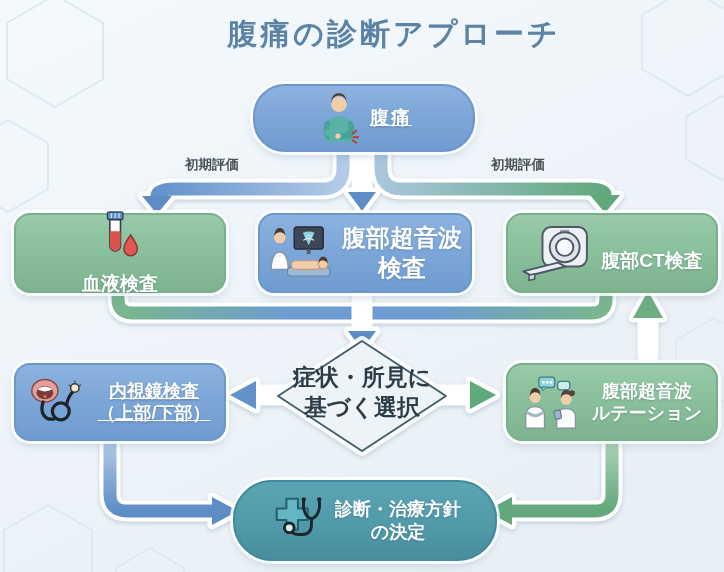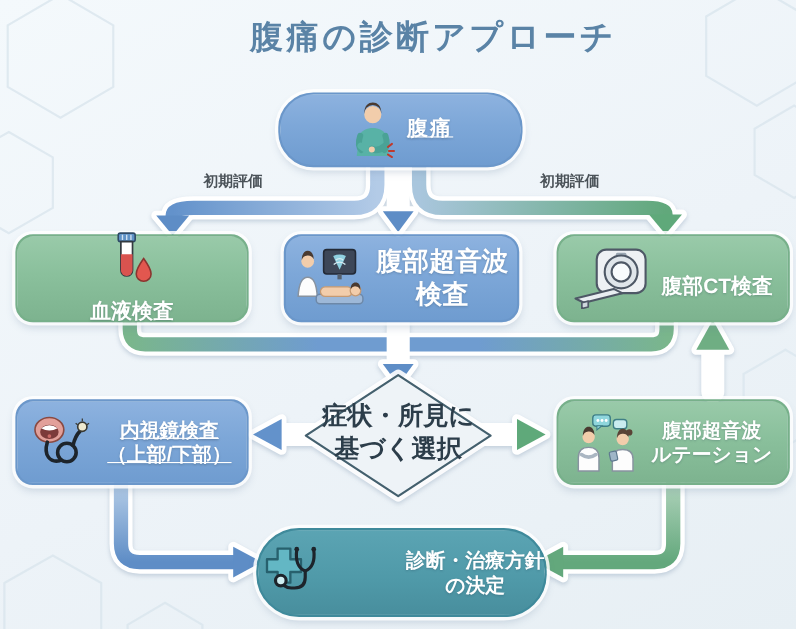--- a/index.html
+++ b/index.html
@@ -22,21 +22,21 @@
     border-radius:16px;color:#fff;font-weight:700;
     box-shadow:0 0 0 3px rgba(255,255,255,.85),0 4px 8px rgba(90,120,150,.28);
   }
   .node .label{text-shadow:0 1px 2px rgba(30,50,70,.25);line-height:1.25;text-align:center;}
   .blue{background:linear-gradient(180deg,#8db2df 0%,var(--blue-node,#7da7d8) 45%,#6f9cd0 100%);
         border:2px solid var(--blue-node-border,#6b97ca);}
   .green{background:linear-gradient(180deg,#99caa9 0%,var(--green-node,#8ac09c) 45%,#7db38f 100%);
         border:2px solid var(--green-node-border,#77b08a);}
   .teal{background:linear-gradient(180deg,#5ba4b3 0%,var(--teal-node,#4f99a8) 60%,#488e9d 100%);
         border:2px solid var(--teal-node-border,#3f8a9b);}
-  .pill{border-radius:40px;justify-content:space-between;}
+  .pill{border-radius:40px;}
   #node-pain{left:253px;top:84px;width:218px;height:64px;border-radius:32px;}
   #node-pain .label{font-size:19px;letter-spacing:2px;text-decoration:underline;}
   #node-blood{left:14px;top:213px;width:208px;height:76px;flex-direction:column;}
   #node-blood .label{font-size:19px;}
   #node-ultrasound{left:258px;top:213px;width:210px;height:76px;}
   #node-ultrasound .label{font-size:24px;}
   #node-ct{left:506px;top:213px;width:208px;height:76px;}
   #node-ct .label{font-size:19px;margin-top:16px;}
   #node-endoscopy{left:14px;top:363px;width:208px;height:74px;text-decoration:underline;}
   #node-endoscopy .label{font-size:18px;}

